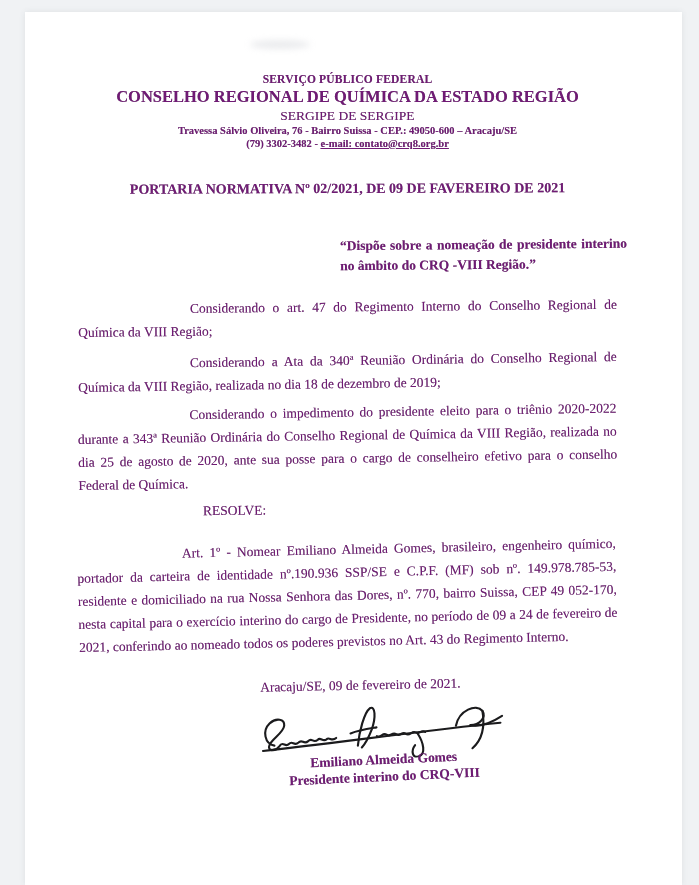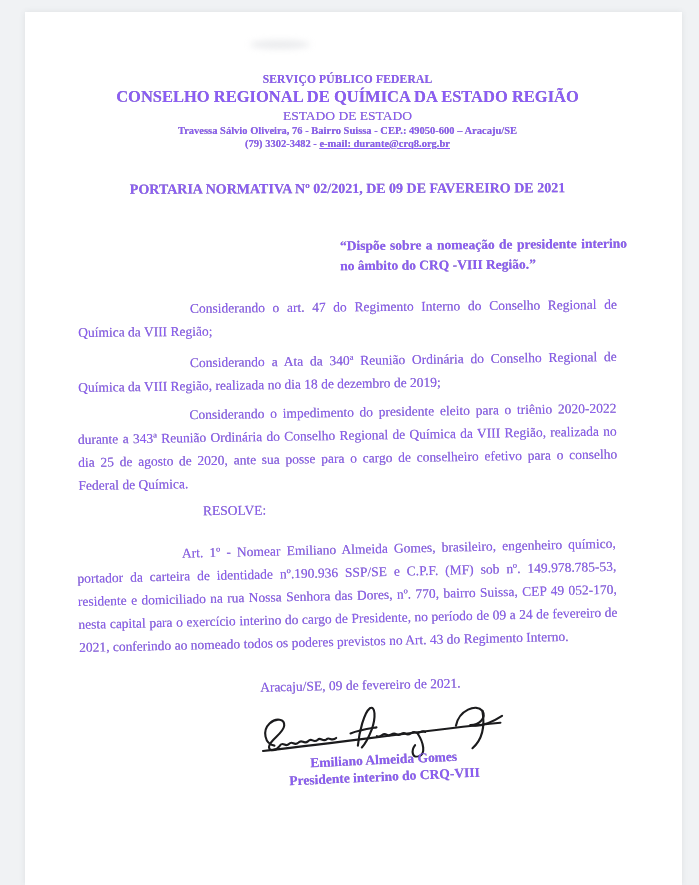--- a/index.html
+++ b/index.html
@@ -11,21 +11,21 @@
   .stage { position: relative; width: 699px; height: 885px; }
   .paper {
     position: absolute; left: 25px; top: 12px;
     width: 657px; height: 873px;
     background: #ffffff;
     box-shadow: 0 0 6px rgba(70,75,85,.10);
   }
   .content {
     position: relative;
     padding: 0 65px 0 53px;
-    color: #8b5cf6;
+    color: #701a75;
     font-family: "Liberation Serif", "DejaVu Serif", serif;
     text-shadow: 0 0 .4px rgba(20,20,20,.45);
   }
   .letterhead { margin-top: 61px; text-align: center; }
   .lh-line1 { font-size: 11.5px; line-height: 13px; font-weight: bold; letter-spacing: .2px; }
   .lh-line2 { font-size: 16.5px; line-height: 21px; font-weight: bold; }
   .lh-line3 { font-size: 13.5px; line-height: 17px; }
   .lh-addr  { font-size: 10.5px; line-height: 13px; font-weight: bold; }
   .lh-phone { font-size: 10.5px; line-height: 13px; font-weight: bold; }
   .lh-email { text-decoration: underline; }
@@ -82,23 +82,23 @@
 <body>
 
 <div class="stage">
   <div class="paper">
     <div class="smudge"></div>
     <div class="content">
 
       <div class="letterhead">
         <div class="lh-line1">SERVIÇO PÚBLICO FEDERAL</div>
         <div class="lh-line2">CONSELHO REGIONAL DE QUÍMICA DA ESTADO REGIÃO</div>
-        <div class="lh-line3">ESTADO DE ESTADO</div>
+        <div class="lh-line3">SERGIPE DE SERGIPE</div>
         <div class="lh-addr">Travessa Sálvio Oliveira, 76 - Bairro Suissa - CEP.: 49050-600 – Aracaju/SE</div>
-        <div class="lh-phone"><span>(79) 3302-3482 - </span><span class="lh-email">e-mail: durante@crq8.org.br</span></div>
+        <div class="lh-phone"><span>(79) 3302-3482 - </span><span class="lh-email">e-mail: contato@crq8.org.br</span></div>
       </div>
 
       <div class="doc-title">PORTARIA NORMATIVA Nº 02/2021, DE 09 DE FAVEREIRO DE 2021</div>
 
       <div class="epigraph">“Dispõe sobre a nomeação de presidente interino no âmbito do CRQ -VIII Região.”</div>
 
       <div class="para p1">Considerando o art. 47 do Regimento Interno do Conselho Regional de Química da VIII Região;</div>
       <div class="para p2">Considerando a Ata da 340ª Reunião Ordinária do Conselho Regional de Química da VIII Região, realizada no dia 18 de dezembro de 2019;</div>
       <div class="para p3">Considerando o impedimento do presidente eleito para o triênio 2020-2022 durante a 343ª Reunião Ordinária do Conselho Regional de Química da VIII Região, realizada no dia 25 de agosto de 2020, ante sua posse para o cargo de conselheiro efetivo para o conselho Federal de Química.</div>
 

